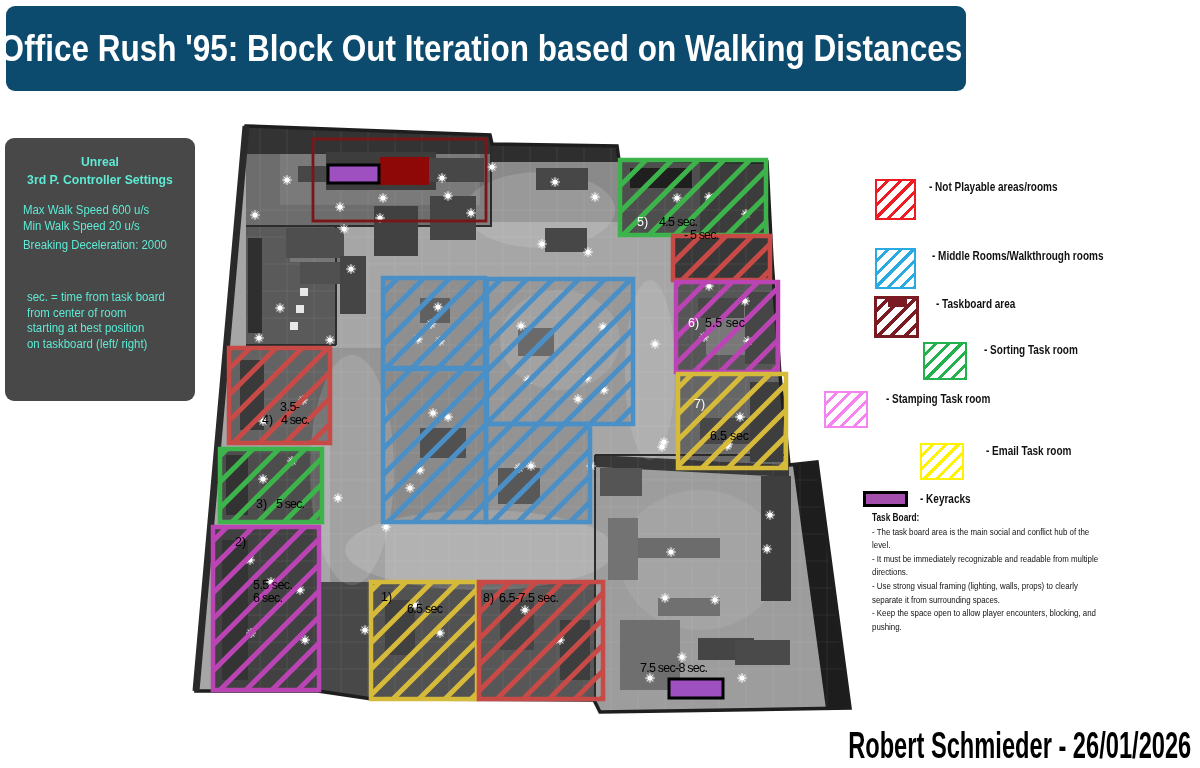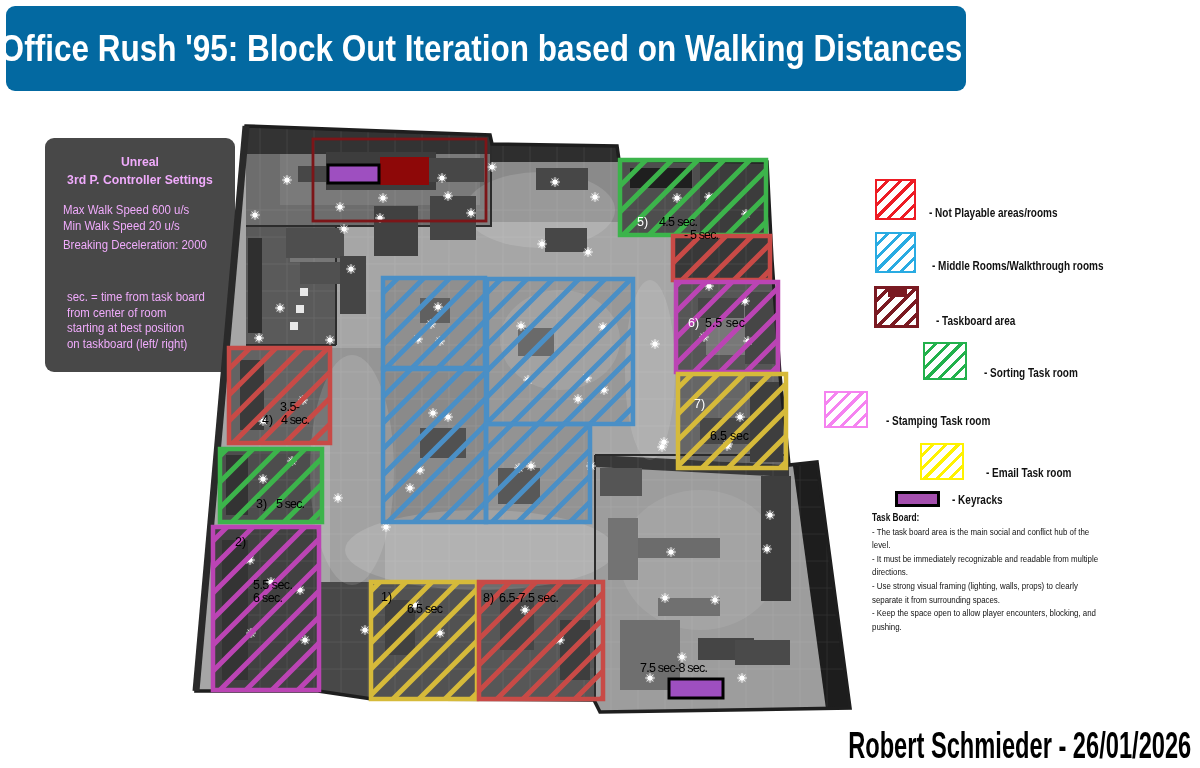--- a/index.html
+++ b/index.html
@@ -1,30 +1,30 @@
 <!DOCTYPE html>
 <html><head>
 <meta charset="utf-8">
 <style>
   html,body{margin:0;padding:0;width:1200px;height:768px;background:#fff;overflow:hidden;
     font-family:"Liberation Sans",sans-serif;}
   .abs{position:absolute;}
-  .titlebar{position:absolute;left:6px;top:6px;width:960px;height:85px;background:#0369a1;
+  .titlebar{position:absolute;left:6px;top:6px;width:960px;height:85px;background:#0c4a6e;
     border-radius:9px;display:flex;align-items:center;justify-content:center;padding-right:11px;box-sizing:border-box;}
   .titlebar span{color:#fff;font-weight:bold;font-size:37px;transform:scaleX(0.852);
     white-space:nowrap;}
-  .infobox{position:absolute;left:5px;top:138px;width:190px;height:234px;background:#484848;
-    border-radius:9px;color:#f0abfc;margin-left:40px;}
+  .infobox{position:absolute;left:5px;top:138px;width:190px;height:263px;background:#484848;
+    border-radius:9px;color:#5eead4;}
   .infobox .hd{font-weight:bold;font-size:13px;text-align:center;line-height:18px;
     margin-top:15px;transform:scaleX(0.94);}
   .infobox .b1{font-size:12px;line-height:16px;margin:13px 0 0 18px;transform:scaleX(0.95);
     transform-origin:left;}
   .infobox .b2{font-size:12px;line-height:15.5px;margin:37px 0 0 22px;transform:scaleX(0.95);
     transform-origin:left;}
-  .lrow{position:absolute;display:flex;align-items:flex-end;}
+  .lrow{position:absolute;display:flex;align-items:flex-start;}
   .sw{box-sizing:border-box;}
   .lbl{font-weight:bold;font-size:13px;color:#111;transform:scaleX(0.77);
     transform-origin:left;white-space:nowrap;}
   .tb{position:absolute;left:872px;top:511px;width:300px;font-size:9.5px;color:#111;
     line-height:13.6px;transform:scaleX(0.83);transform-origin:left top;white-space:nowrap;}
   .tb b{font-size:10px;}
   .credit{position:absolute;right:9px;top:725px;font-weight:bold;font-size:36px;color:#000;
     transform:scaleX(0.657);transform-origin:right;white-space:nowrap;}
 </style>
 </head>
@@ -290,26 +290,26 @@
     <text x="499" y="602" textLength="60">6.5-7.5 sec.</text>
     <text x="640" y="672" textLength="68">7.5 sec-8 sec.</text>
   </g>
 </svg>
 
 <div class="lrow" style="left:875px;top:179px">
   <div class="sw" style="width:41px;height:41px;border:2.5px solid #ed1c24;
     background:repeating-linear-gradient(135deg,transparent 0 6px,#ed1c24 6px 9px)"></div>
   <div class="lbl" style="margin-left:13px">- Not Playable areas/rooms</div>
 </div>
-<div class="lrow" style="left:875px;top:232px">
+<div class="lrow" style="left:875px;top:248px">
   <div class="sw" style="width:41px;height:41px;border:2.5px solid #29abe2;
     background:repeating-linear-gradient(135deg,transparent 0 6px,#29abe2 6px 9px)"></div>
   <div class="lbl" style="margin-left:16px">- Middle Rooms/Walkthrough rooms</div>
 </div>
-<div class="lrow" style="left:874px;top:286px">
+<div class="lrow" style="left:874px;top:296px">
   <div class="sw" style="width:45px;height:42px;border:3px solid #7a1a22;position:relative;
     background:repeating-linear-gradient(135deg,transparent 0 6px,#7a1a22 6px 9.5px)">
     <div style="position:absolute;left:11px;top:0;width:19px;height:8px;background:#7a1a22"></div>
   </div>
   <div class="lbl" style="margin-left:17px">- Taskboard area</div>
 </div>
 <div class="lrow" style="left:923px;top:342px">
   <div class="sw" style="width:44px;height:38px;border:2.5px solid #22b14c;
     background:repeating-linear-gradient(135deg,transparent 0 6px,#22b14c 6px 9px)"></div>
   <div class="lbl" style="margin-left:17px">- Sorting Task room</div>
@@ -317,21 +317,21 @@
 <div class="lrow" style="left:824px;top:391px">
   <div class="sw" style="width:44px;height:37px;border:2.5px solid #f583f0;
     background:repeating-linear-gradient(135deg,transparent 0 6px,#f583f0 6px 9px)"></div>
   <div class="lbl" style="margin-left:18px">- Stamping Task room</div>
 </div>
 <div class="lrow" style="left:920px;top:443px">
   <div class="sw" style="width:44px;height:37px;border:2.5px solid #fff200;
     background:repeating-linear-gradient(135deg,transparent 0 6px,#fff200 6px 9px)"></div>
   <div class="lbl" style="margin-left:22px">- Email Task room</div>
 </div>
-<div class="lrow" style="left:895px;top:491px">
+<div class="lrow" style="left:863px;top:491px">
   <div class="sw" style="width:45px;height:16px;border:3px solid #000;background:#a44fae"></div>
   <div class="lbl" style="margin-left:12px">- Keyracks</div>
 </div>
 <div class="tb"><b>Task Board:</b><br>
 - The task board area is the main social and conflict hub of the<br>
 level.<br>
 - It must be immediately recognizable and readable from multiple<br>
 directions.<br>
 - Use strong visual framing (lighting, walls, props) to clearly<br>
 separate it from surrounding spaces.<br>

